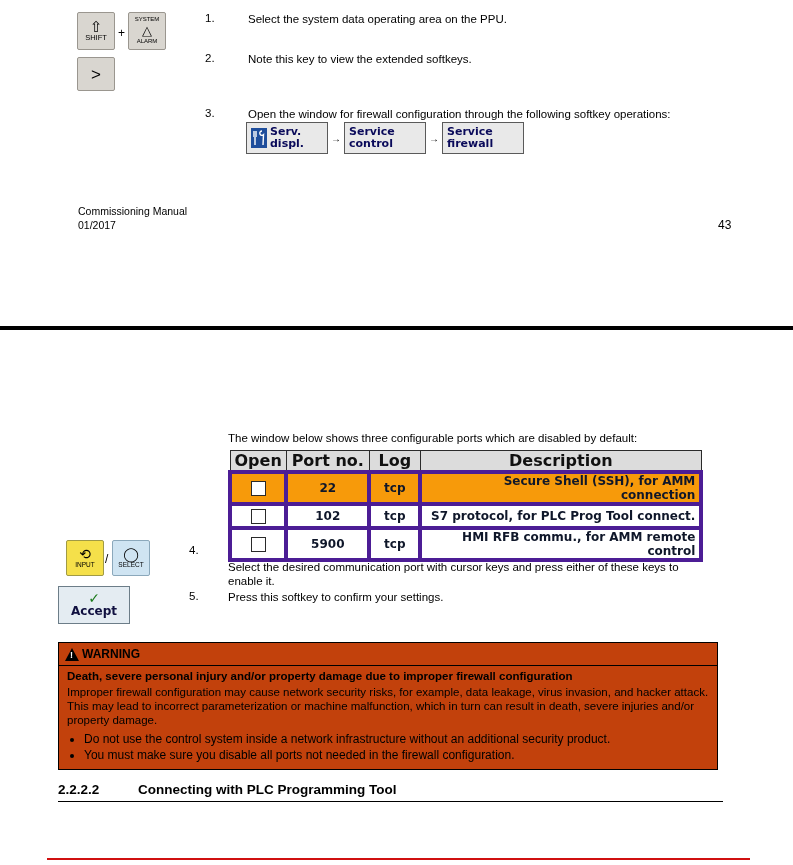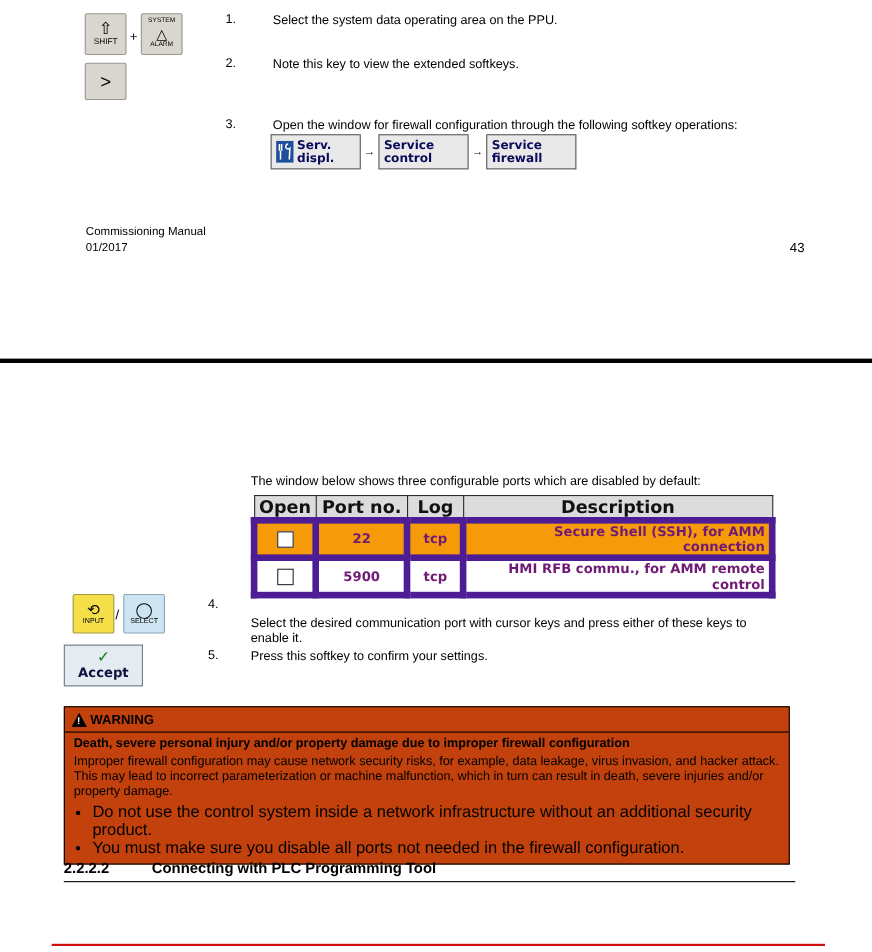--- a/index.html
+++ b/index.html
@@ -142,24 +142,24 @@
   .port-table th {
     background: #dcdcdc;
     border: 1px solid #2a2a2a;
     font-size: 16px;
     font-weight: bold;
     color: #111;
     height: 19px;
     padding: 0 4px;
   }
   .port-table td {
-    border: 6px solid #4c1d95;
-    font-size: 12px;
-    font-weight: bold;
-    color: #701a75;
+    border: 4px solid #4c1d95;
+    font-size: 12px;
+    font-weight: bold;
+    color: #0f172a;
     height: 20px;
     padding: 0 4px;
     background: #ffffff;
     text-align: center;
   }
   .port-table tr.highlight td {
     background: #f79a0a;
   }
   .port-table td.desc { text-align: right; padding-left: 6px; }
   .chk {
@@ -257,21 +257,21 @@
     font-weight: bold;
     margin-bottom: 3px;
   }
   .warning-text {
     font-size: 11.5px;
     line-height: 14px;
     margin-bottom: 4px;
   }
   .warning-list { margin: 0; padding-left: 17px; }
   .warning-list li {
-    font-size: 15px;
+    font-size: 12px;
     line-height: 16px;
   }
 
   
   .sec-head {
     position: absolute;
     left: 58px; top: 448px;
     width: 665px;
     font-size: 13.5px;
     font-weight: bold;
@@ -389,20 +389,26 @@
     </thead>
     <tbody>
       <tr class="highlight">
         <td><span class="chk"></span></td>
         <td>22</td>
         <td>tcp</td>
         <td class="desc">Secure Shell (SSH), for AMM connection</td>
       </tr>
       <tr>
         <td><span class="chk"></span></td>
+        <td>102</td>
+        <td>tcp</td>
+        <td class="desc">S7 protocol, for PLC Prog Tool connect.</td>
+      </tr>
+      <tr>
+        <td><span class="chk"></span></td>
         <td>5900</td>
         <td>tcp</td>
         <td class="desc">HMI RFB commu., for AMM remote control</td>
       </tr>
     </tbody>
   </table>
 
   <div class="input-key">
     <span style="font-size:14px;line-height:13px;">⟲</span>
     <span>INPUT</span>

